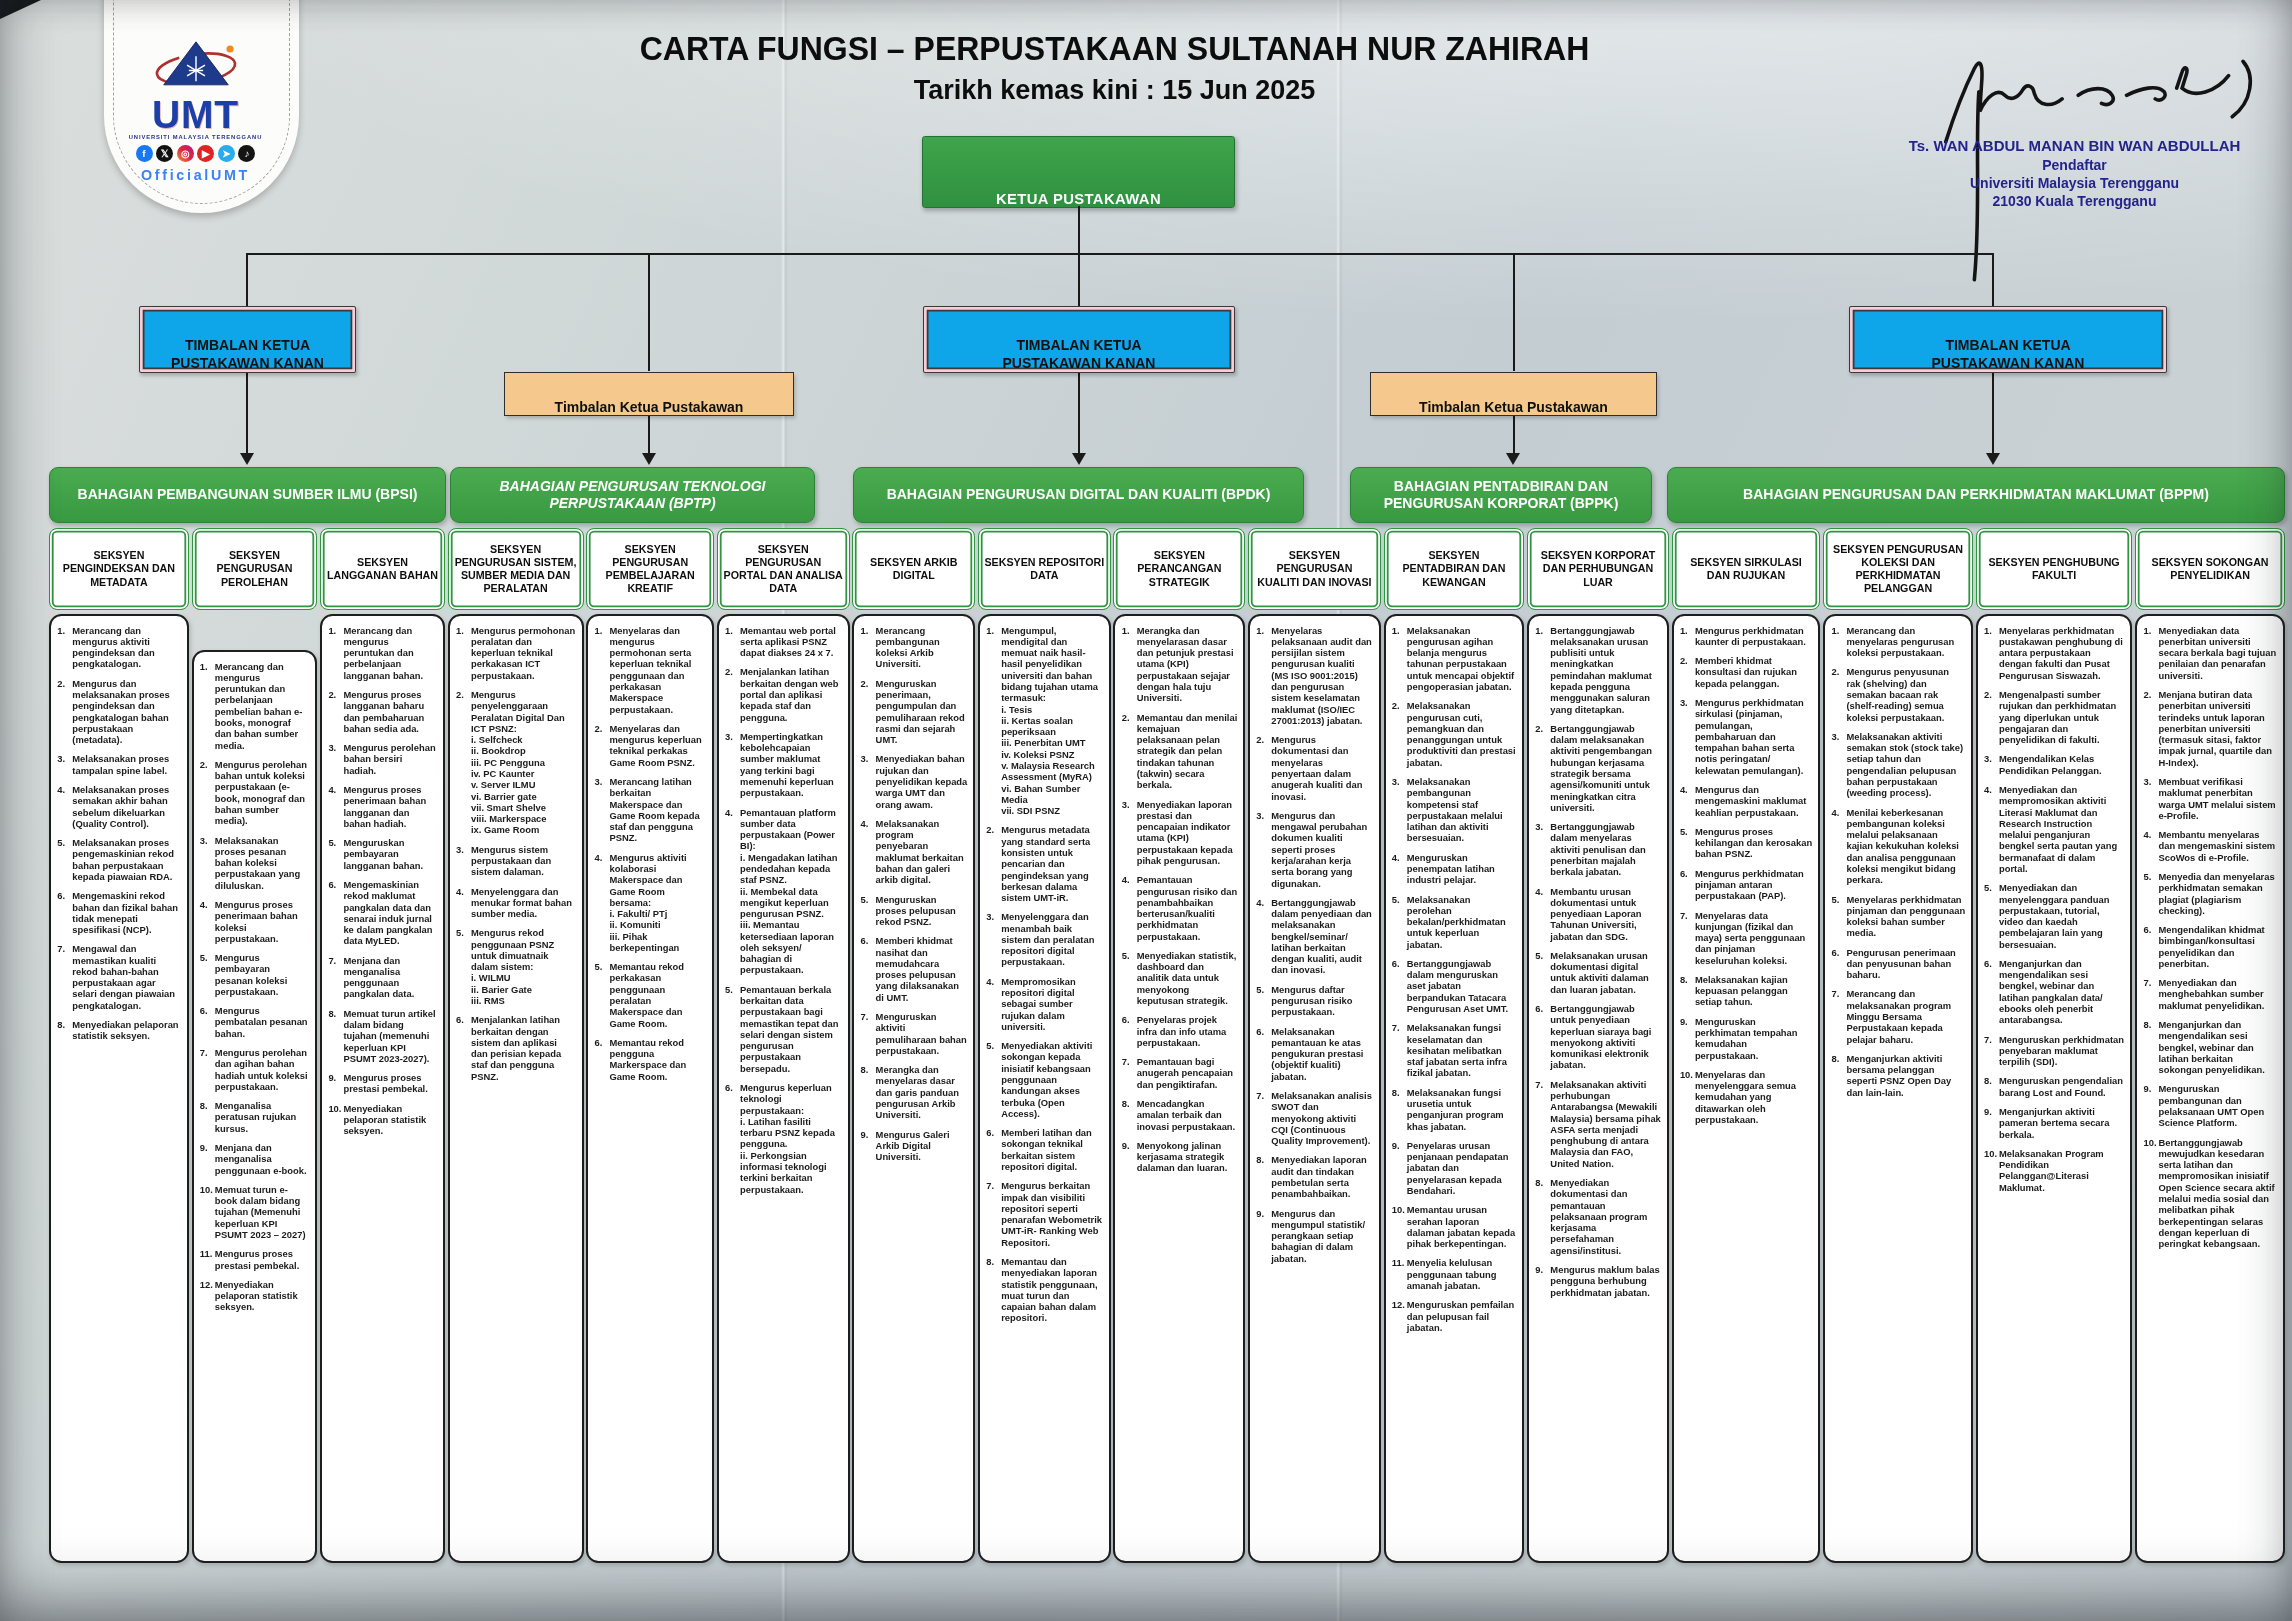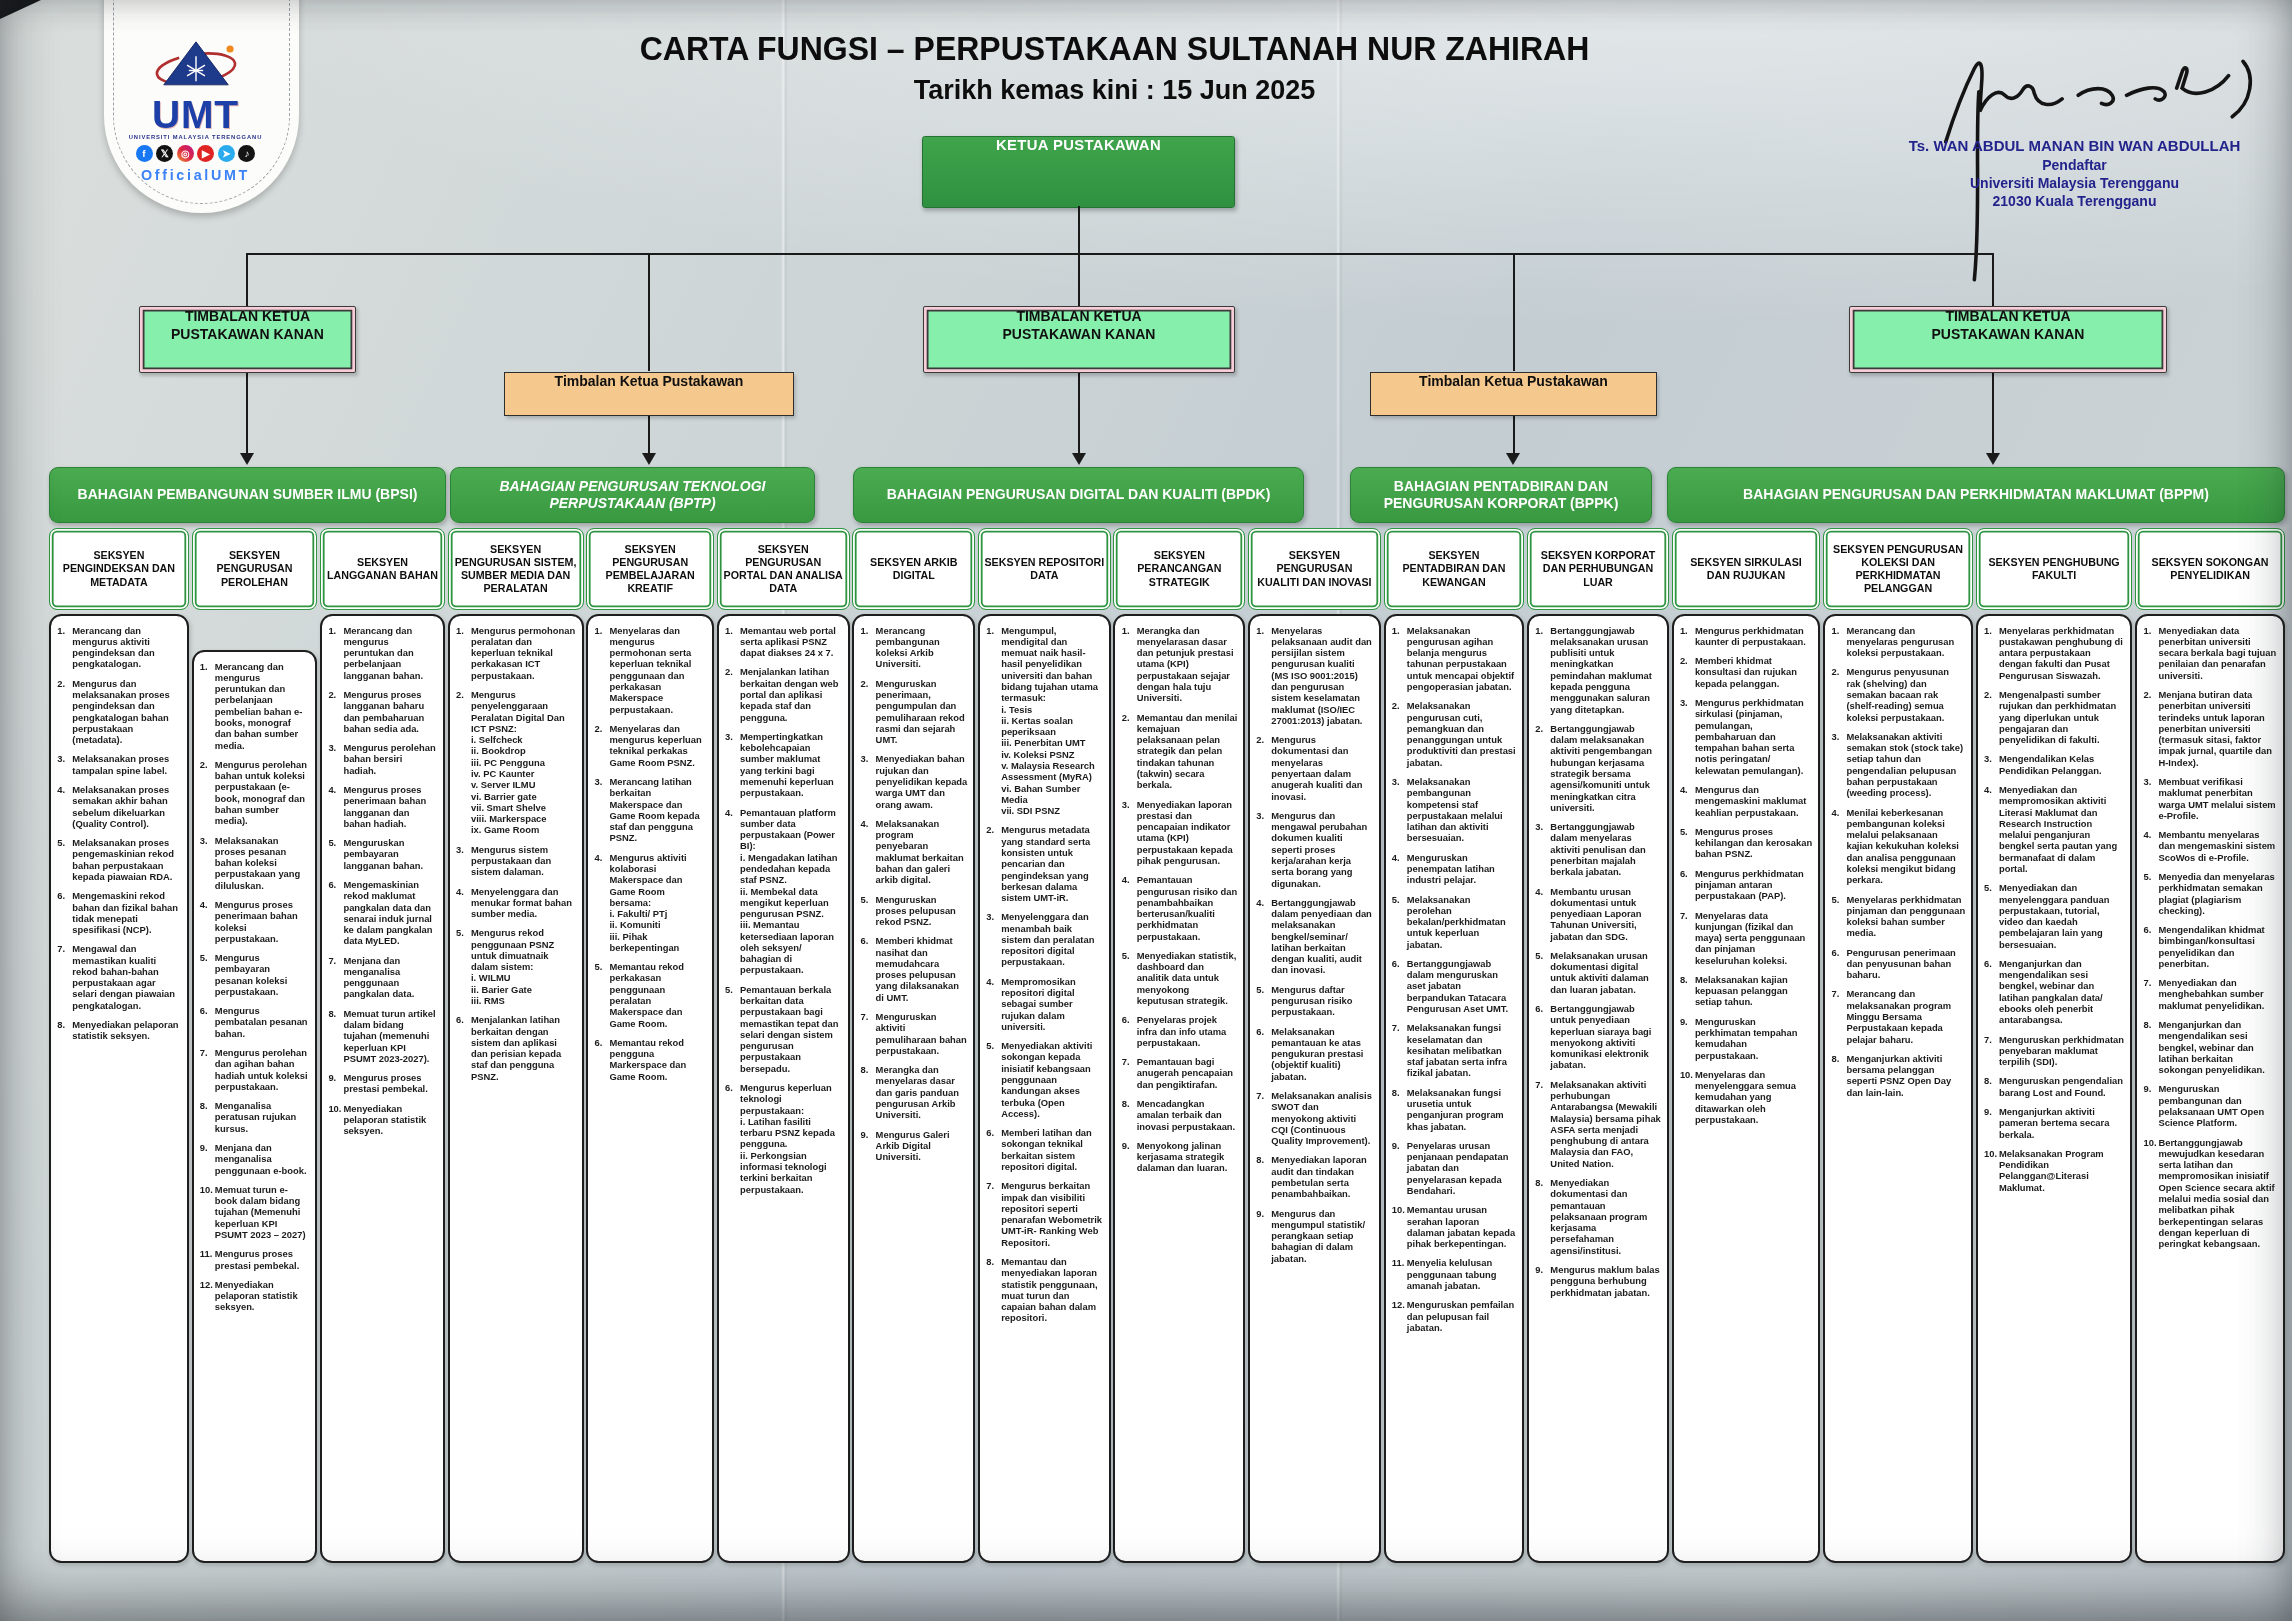--- a/index.html
+++ b/index.html
@@ -49,26 +49,26 @@
   .date-line{font-size:27px;font-weight:800;margin-top:7.2px;}
 
   
   .sig{position:absolute;left:1856px;top:36px;width:437px;text-align:center;}
   .sig svg{position:absolute;left:36px;top:0;pointer-events:none;}
   .sig-text{position:relative;margin-top:100px;color:#23238c;font-weight:bold;line-height:1.3;}
   .sig-name{font-size:15px;}
   .sig-line{font-size:14px;}
 
   
-  .node{position:absolute;box-sizing:border-box;display:flex;align-items:flex-start;justify-content:center;
+  .node{position:absolute;box-sizing:border-box;display:flex;align-items:flex-end;justify-content:center;
     text-align:center;font-weight:800;color:#101010;}
   .ketua{left:922px;top:136px;width:313px;height:72px;
     background:linear-gradient(#3fa44b,#2f9140);border:1.8px solid #237233;color:#fff;
     font-size:14.8px;letter-spacing:0.4px;border-radius:2.7px;box-shadow:1.8px 2.7px 4.5px rgba(0,0,0,.25);}
-  .pink{background:#86efac;border:1.8px solid #3a3a3a;border-radius:1.8px;
+  .pink{background:#0ea5e9;border:1.8px solid #3a3a3a;border-radius:1.8px;
     box-shadow:inset 0 0 0 2.7px #f7cdd7,inset 0 0 0 4.5px #3a3a3a,1.8px 2.7px 3.6px rgba(0,0,0,.2);
     font-size:14px;line-height:1.3;}
   .pink span{max-width:210px;}
   .pink-left{left:139px;top:306px;width:217px;height:67px;}
   .pink-center{left:923px;top:306px;width:312px;height:67px;}
   .pink-right{left:1849px;top:306px;width:318px;height:67px;}
   .orange{background:#f5c98e;border:1.8px solid #2e2e2e;font-size:14px;
     box-shadow:1.8px 2.7px 3.6px rgba(0,0,0,.2);}
   .orange-left{left:504px;top:372px;width:290px;height:44px;}
   .orange-right{left:1370px;top:372px;width:287px;height:44px;}

